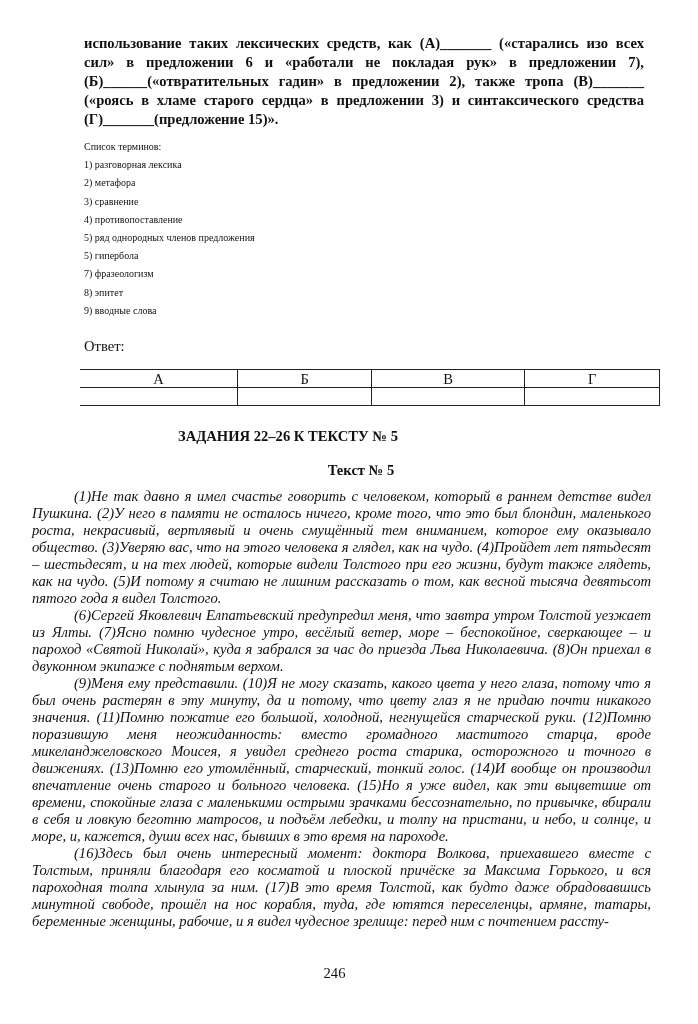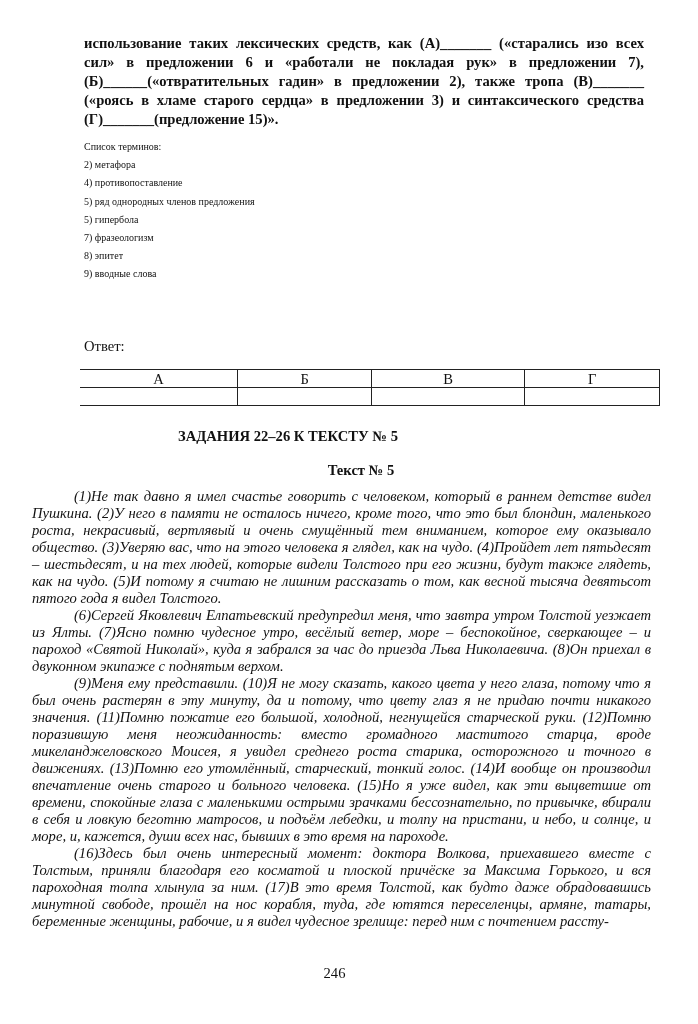--- a/index.html
+++ b/index.html
@@ -43,21 +43,23 @@
 </style>
 </head>
 <body>
 
 <div class="task">
   <p>использование таких лексических средств, как (А)_______ («старались изо всех сил» в предложении 6 и «работали не покладая рук» в предложении 7), (Б)______(«отвратительных гадин» в предложении 2), также тропа (В)_______ («роясь в хламе старого сердца» в предложении 3) и синтаксического средства (Г)_______(предложение 15)».</p>
 </div>
 
 <div class="terms">
   <div>Список терминов:</div>
+  <div>1) разговорная лексика</div>
   <div>2) метафора</div>
+  <div>3) сравнение</div>
   <div>4) противопоставление</div>
   <div>5) ряд однородных членов предложения</div>
   <div>5) гипербола</div>
   <div>7) фразеологизм</div>
   <div>8) эпитет</div>
   <div>9) вводные слова</div>
 </div>
 
 <div class="answer-label">Ответ:</div>
 

